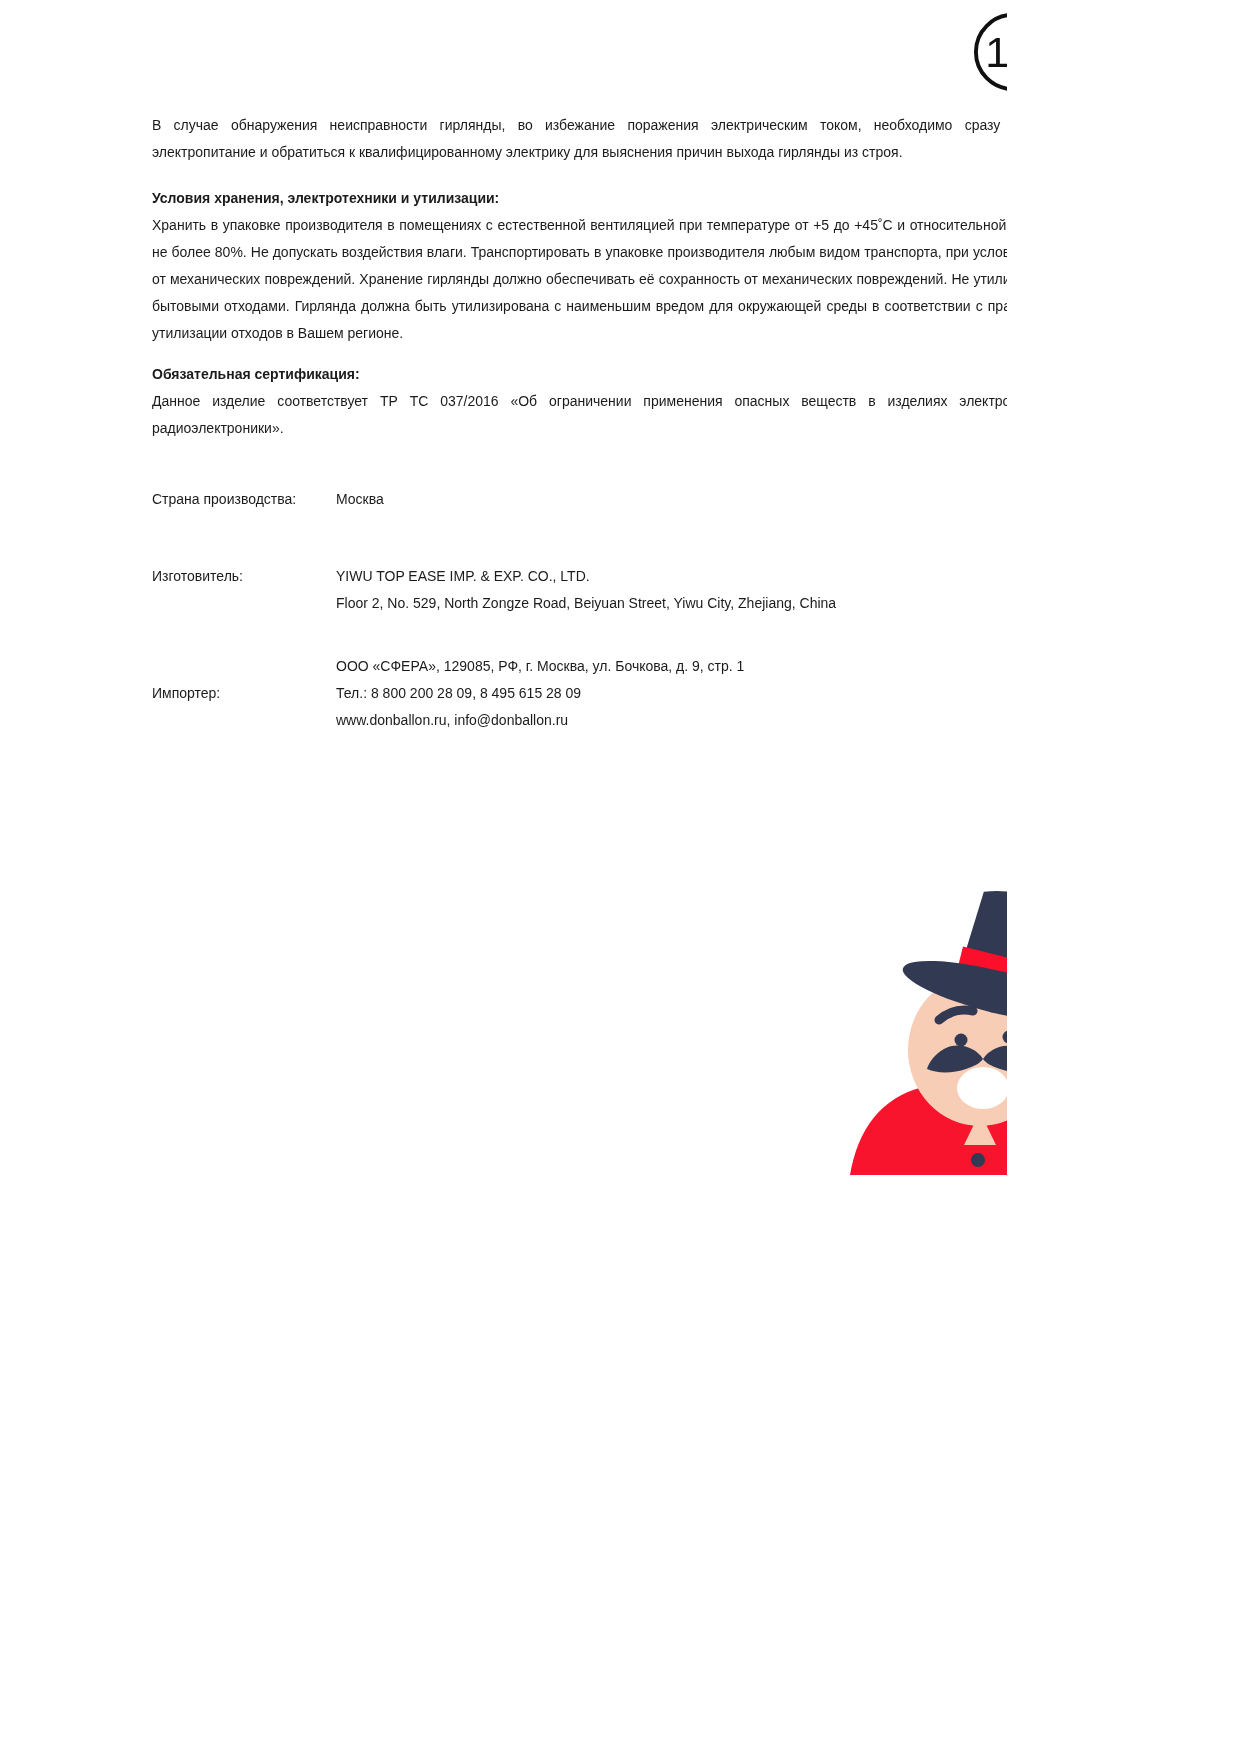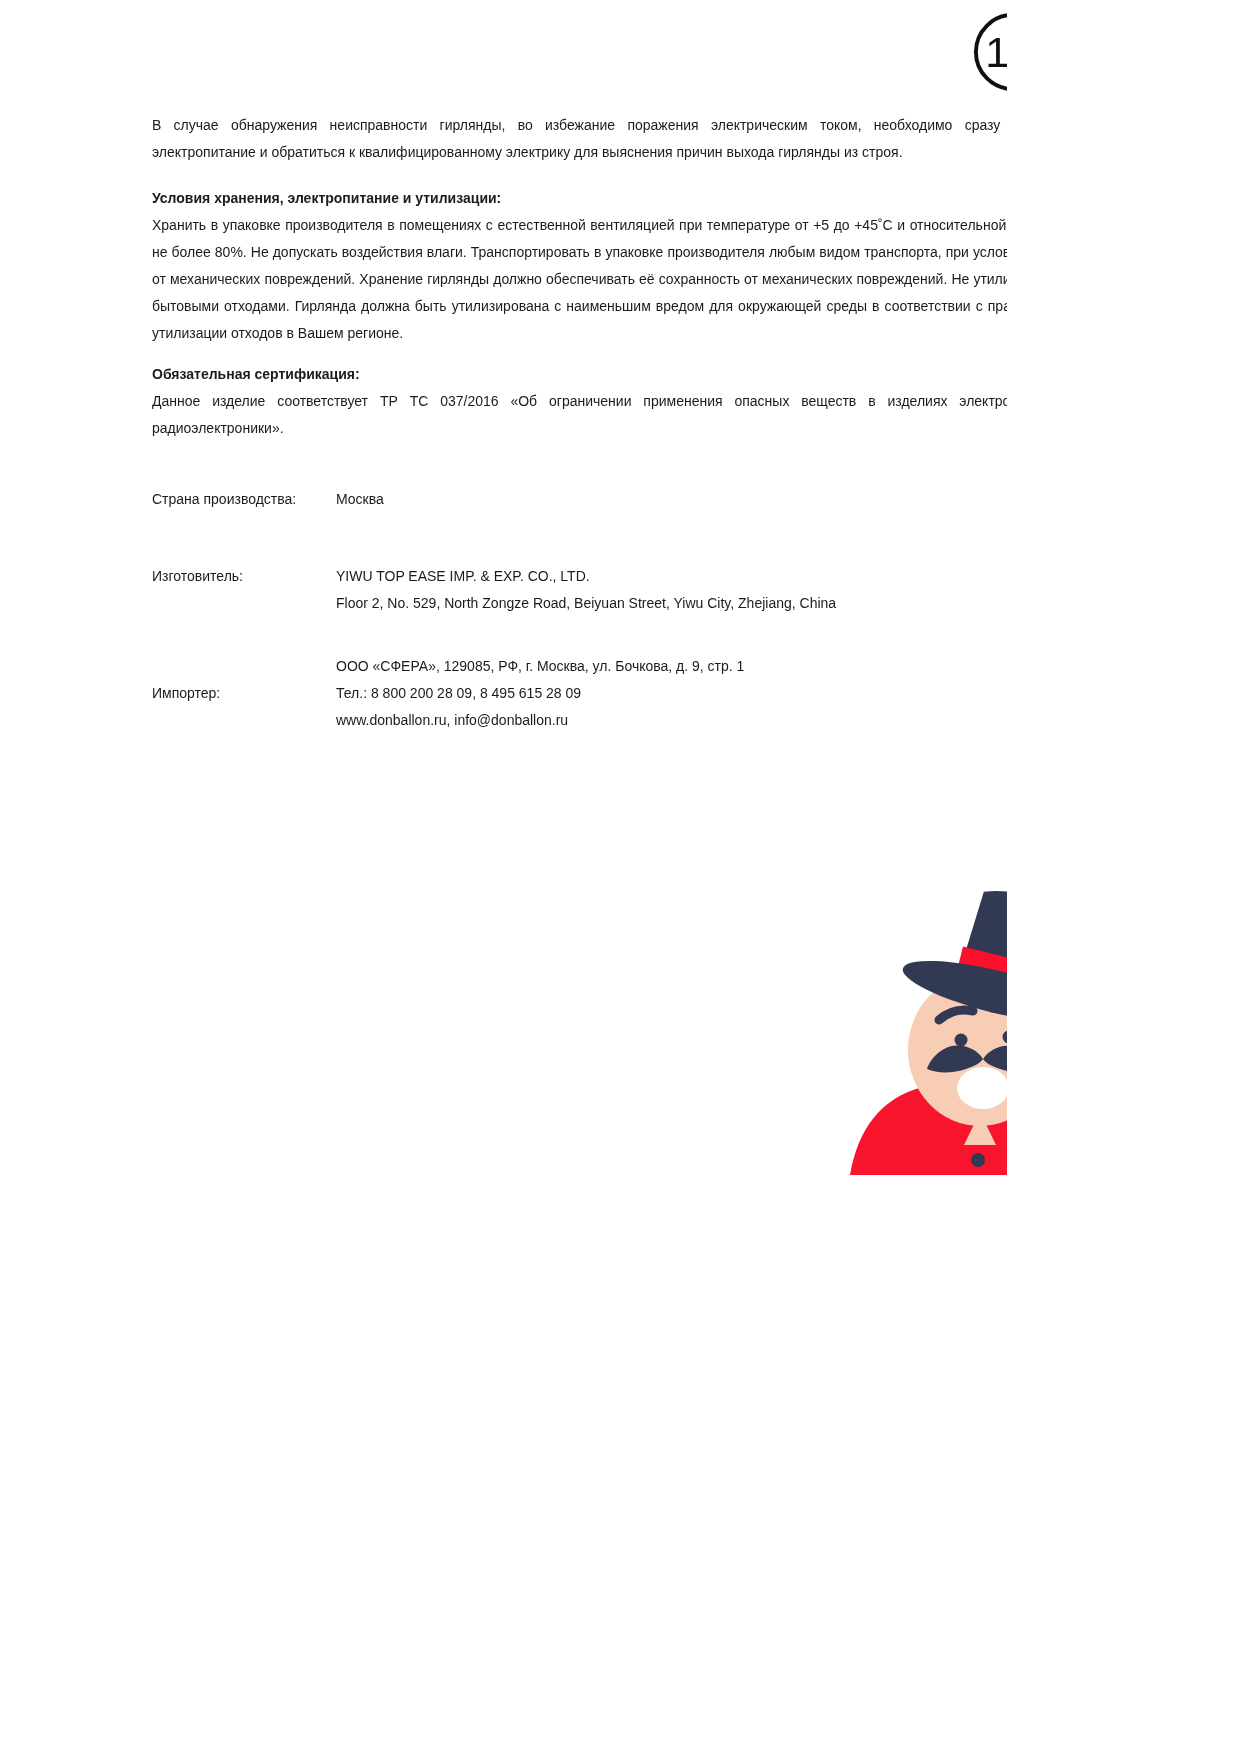--- a/index.html
+++ b/index.html
@@ -81,21 +81,21 @@
       <g stroke="#101010" stroke-width="3.5">
         <line x1="3" y1="12" x2="69" y2="78"></line>
         <line x1="69" y1="12" x2="3" y2="78"></line>
       </g>
     </svg>
   </div>
 
   <div class="content">
     <p>В случае обнаружения неисправности гирлянды, во избежание поражения электрическим током, необходимо сразу отключить электропитание и обратиться к квалифицированному электрику для выяснения причин выхода гирлянды из строя.</p>
 
-    <p class="heading h-storage">Условия хранения, электропитание и утилизации:</p>
+    <p class="heading h-storage">Условия хранения, электротехники и утилизации:</p>
     <p>Хранить в упаковке производителя в помещениях с естественной вентиляцией при температуре от +5 до +45˚С и относительной влажности не более 80%. Не допускать воздействия влаги. Транспортировать в упаковке производителя любым видом транспорта, при условии защиты от механических повреждений. Хранение гирлянды должно обеспечивать её сохранность от механических повреждений. Не утилизировать с бытовыми отходами. Гирлянда должна быть утилизирована с наименьшим вредом для окружающей среды в соответствии с правилами по утилизации отходов в Вашем регионе.</p>
 
 
     <p class="heading h-cert">Обязательная сертификация:</p>
     <p>Данное изделие соответствует ТР ТС 037/2016 «Об ограничении применения опасных веществ в изделиях электротехники и радиоэлектроники».</p>
 
     <div class="info-row row-country">
       <div class="info-label">Страна производства:</div>
       <div class="info-value">
         <div>Москва</div>

